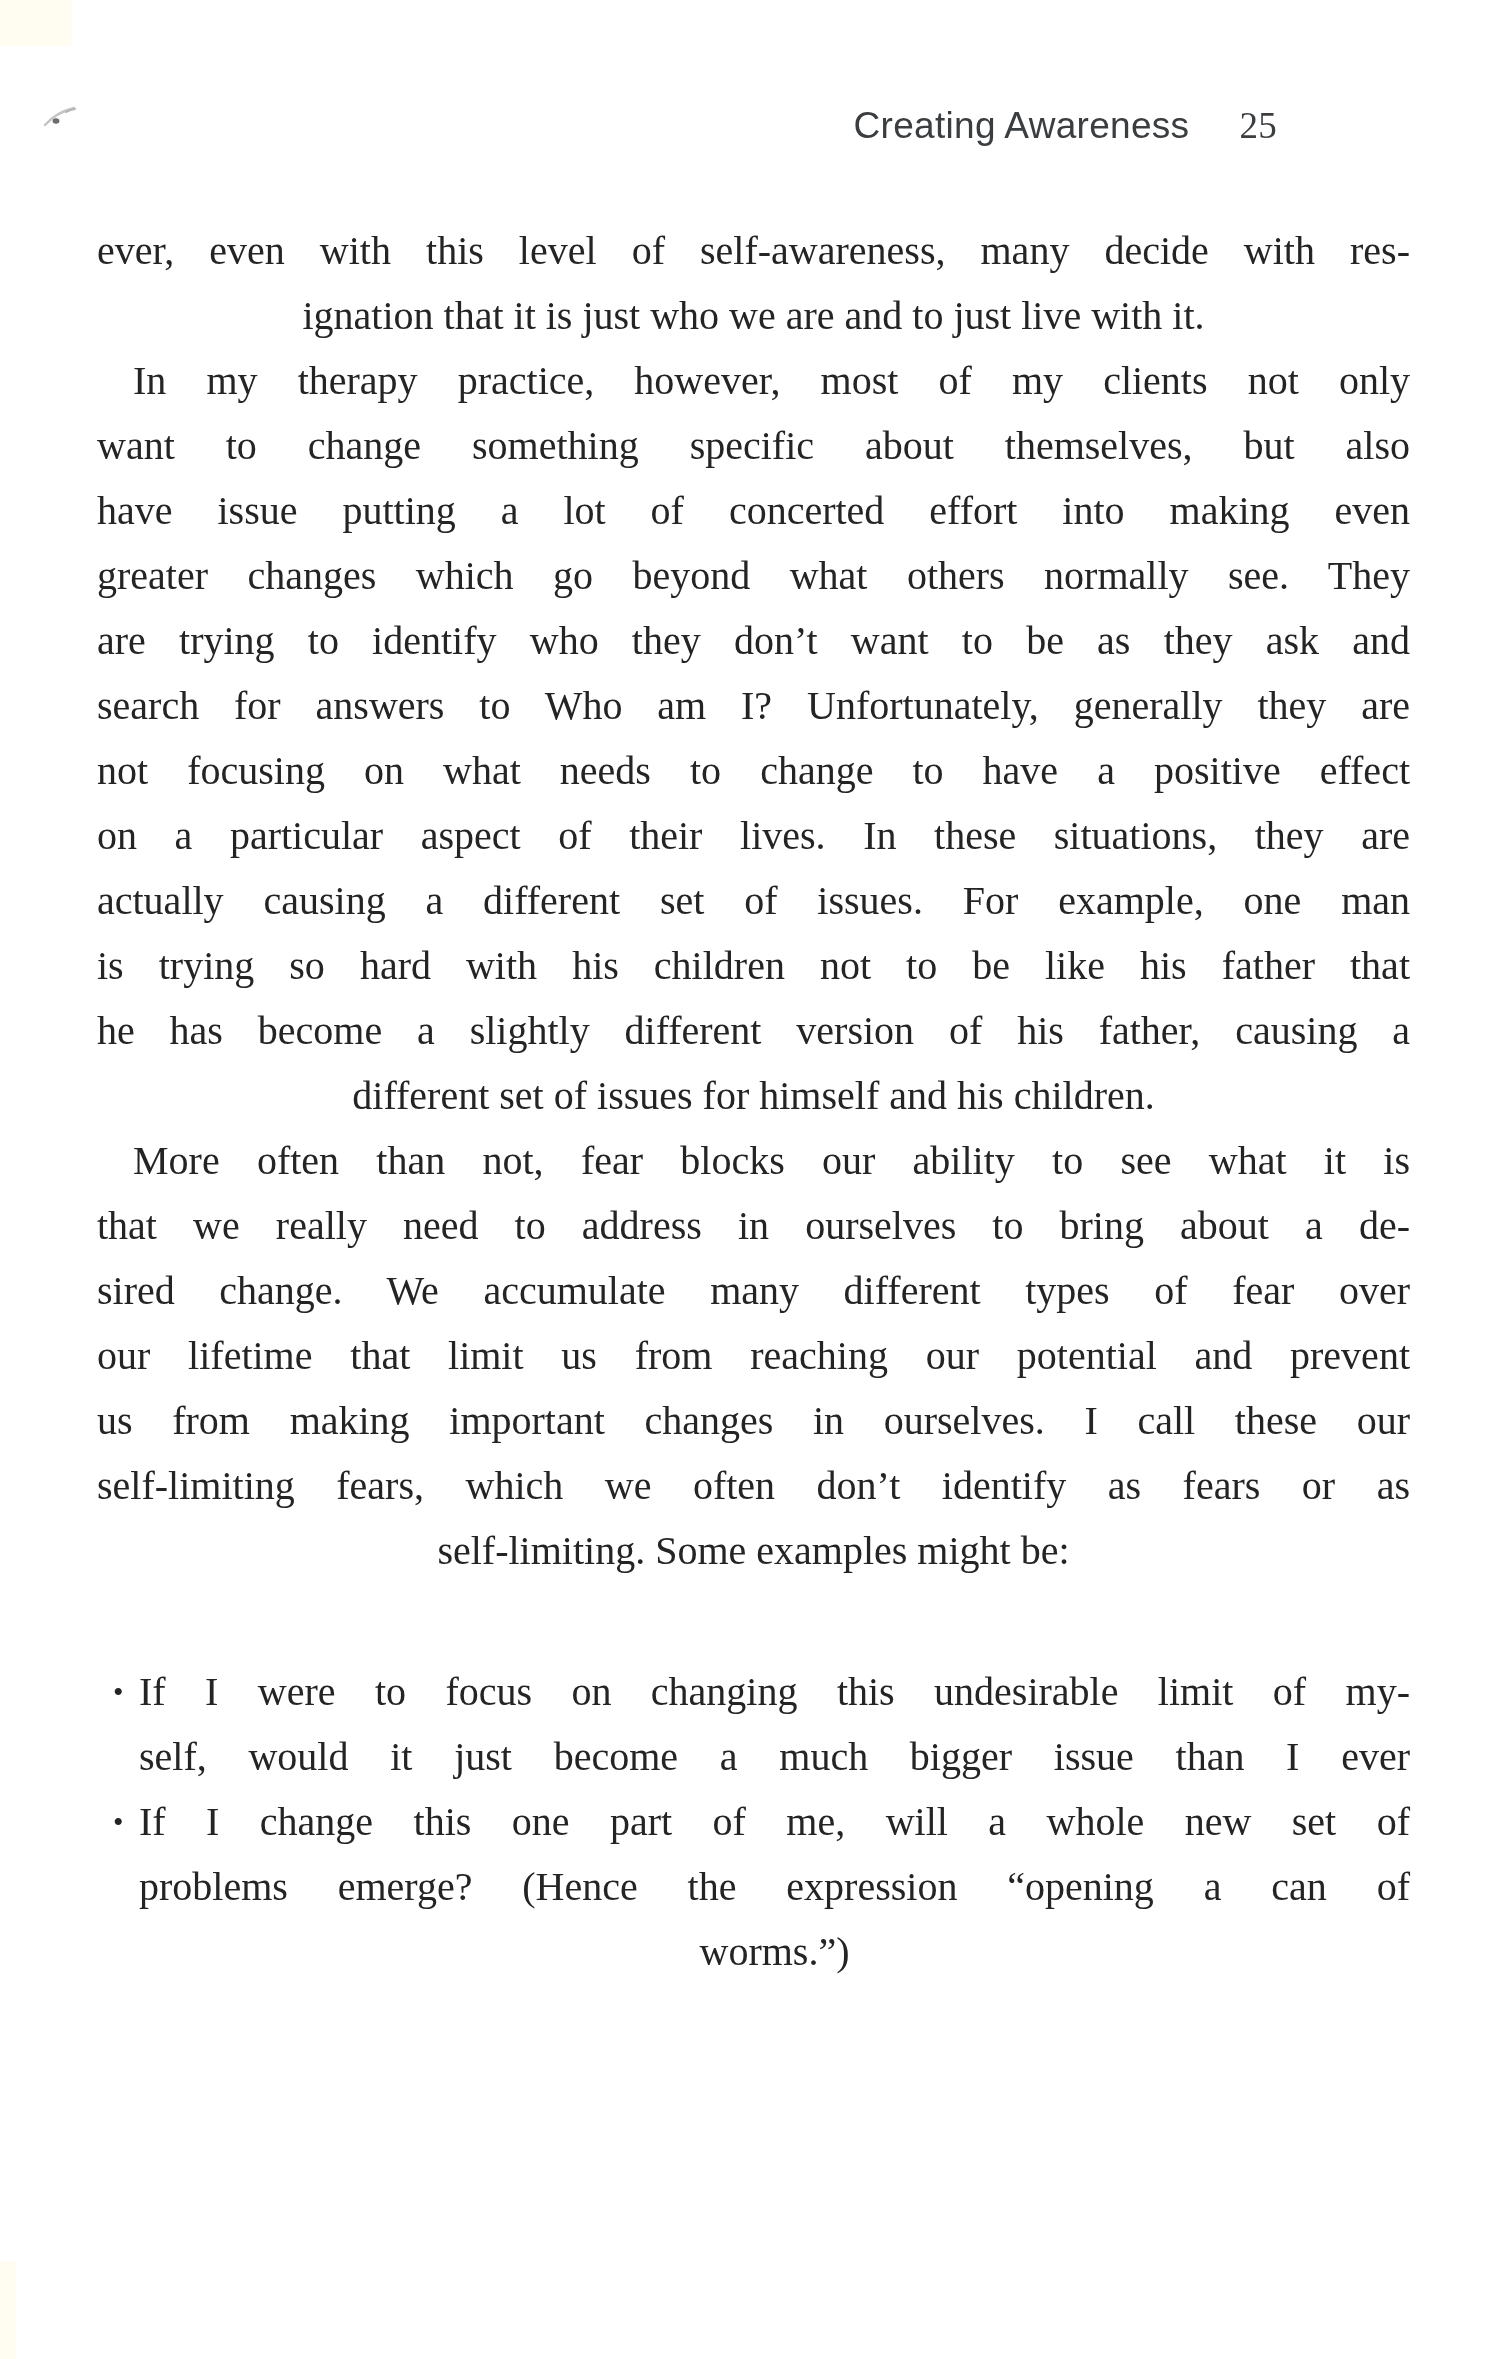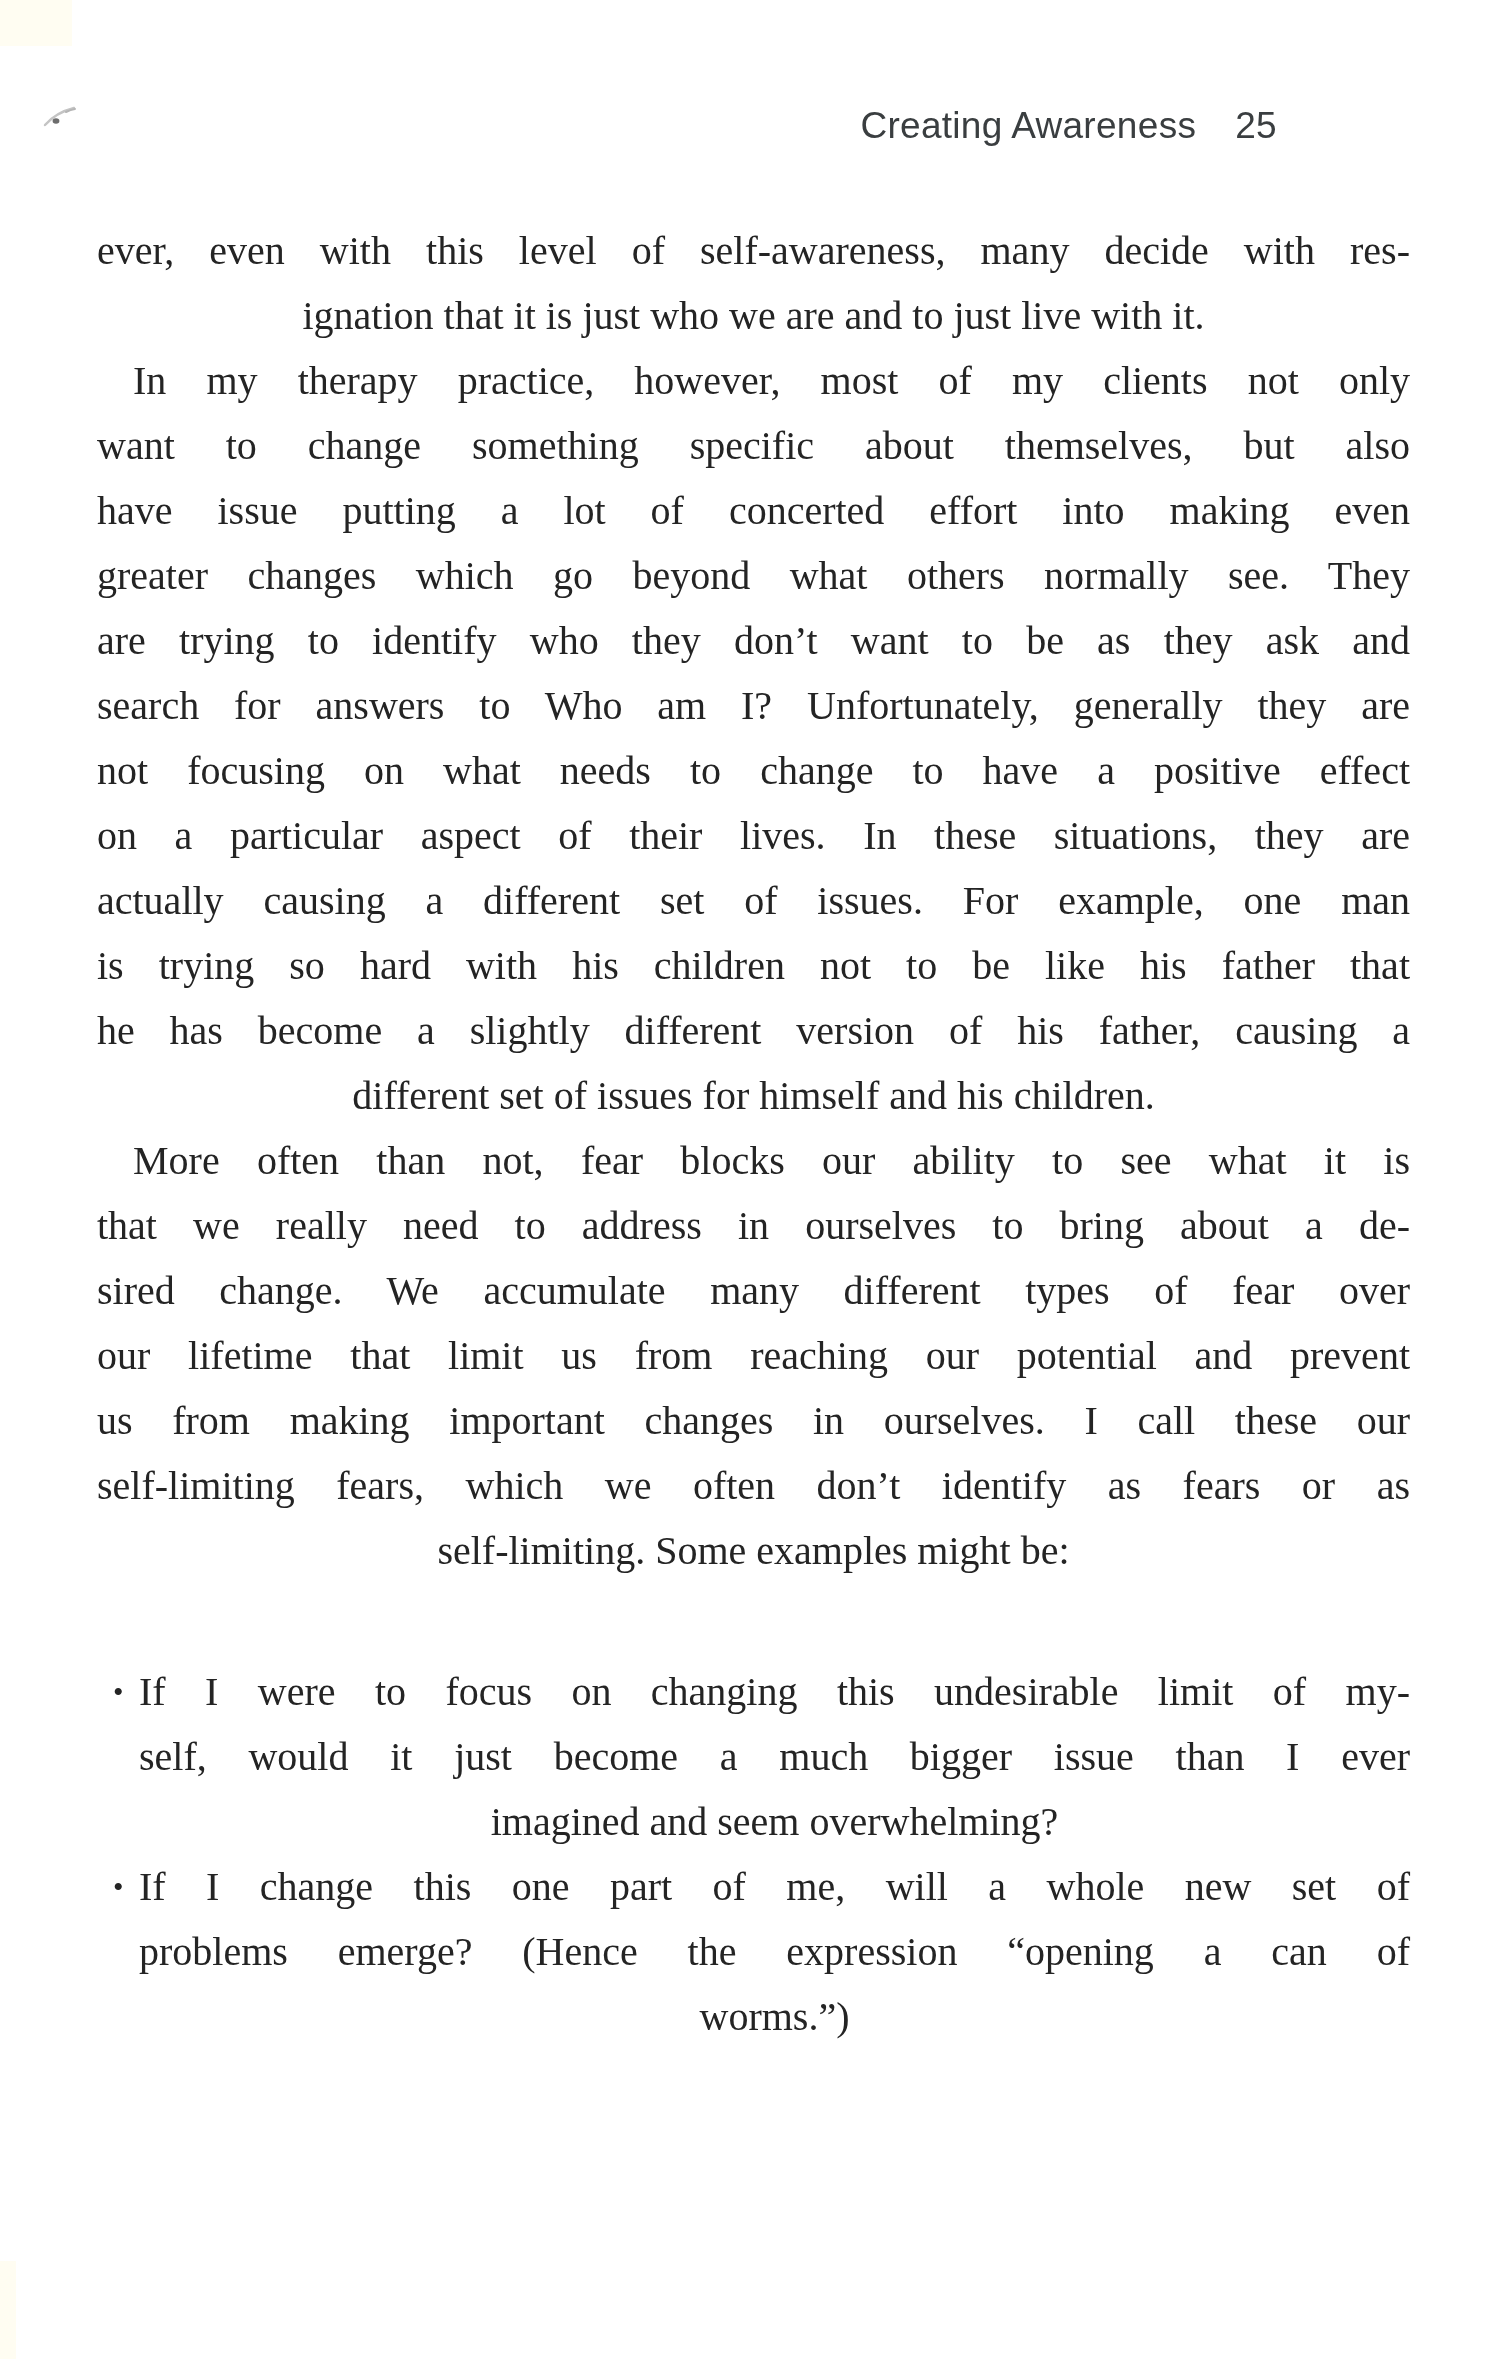--- a/index.html
+++ b/index.html
@@ -21,21 +21,21 @@
   .pencil { position:absolute; left:42px; top:104px; }
   .running-header {
     position:absolute; top:106px; left:0;
     width:1277px;
     text-align:right;
     font-family:"Liberation Sans","DejaVu Sans",sans-serif;
     font-size:37px; line-height:40px;
     color:#3a3e40;
     letter-spacing:0.3px;
   }
-  .running-header .pageno { display:inline-block; margin-left:39px; }
+  .running-header .pageno { display:inline-block; margin-left:50px;font-family:Liberation Serif, serif; }
   .body-text {
     position:absolute; left:97px; top:218px;
     width:1313px;
     font-size:40px; line-height:65px;
     color:#242424;
   }
   .block { margin:0; }
   .line { text-align:center; }
   .line.j { text-align:justify; text-align-last:justify; text-justify:inter-word; }
   .block.indent .line:first-child { text-indent:36px; }
@@ -89,21 +89,20 @@
         <div class="line j"><span>sired change. We accumulate many different types of fear over</span></div>
         <div class="line j"><span>our lifetime that limit us from reaching our potential and prevent</span></div>
         <div class="line j"><span>us from making important changes in ourselves. I call these our</span></div>
         <div class="line j"><span>self-limiting fears, which we often don’t identify as fears or as</span></div>
         <div class="line"><span>self-limiting. Some examples might be:</span></div>
       </div>
       <div class="block bullet">
         <span class="dot">•</span>
         <div class="line j"><span>If I were to focus on changing this undesirable limit of my-</span></div>
         <div class="line j"><span>self, would it just become a much bigger issue than I ever</span></div>
-        <div class="line"><span>imagined and seem overwhelming?</span></div>
       </div>
       <div class="block bullet">
         <span class="dot">•</span>
         <div class="line j"><span>If I change this one part of me, will a whole new set of</span></div>
         <div class="line j"><span>problems emerge? (Hence the expression “opening a can of</span></div>
         <div class="line"><span>worms.”)</span></div>
       </div>
     </div>
 
   <div class="bottom-strip" style="background: rgb(255, 253, 242);"></div>

